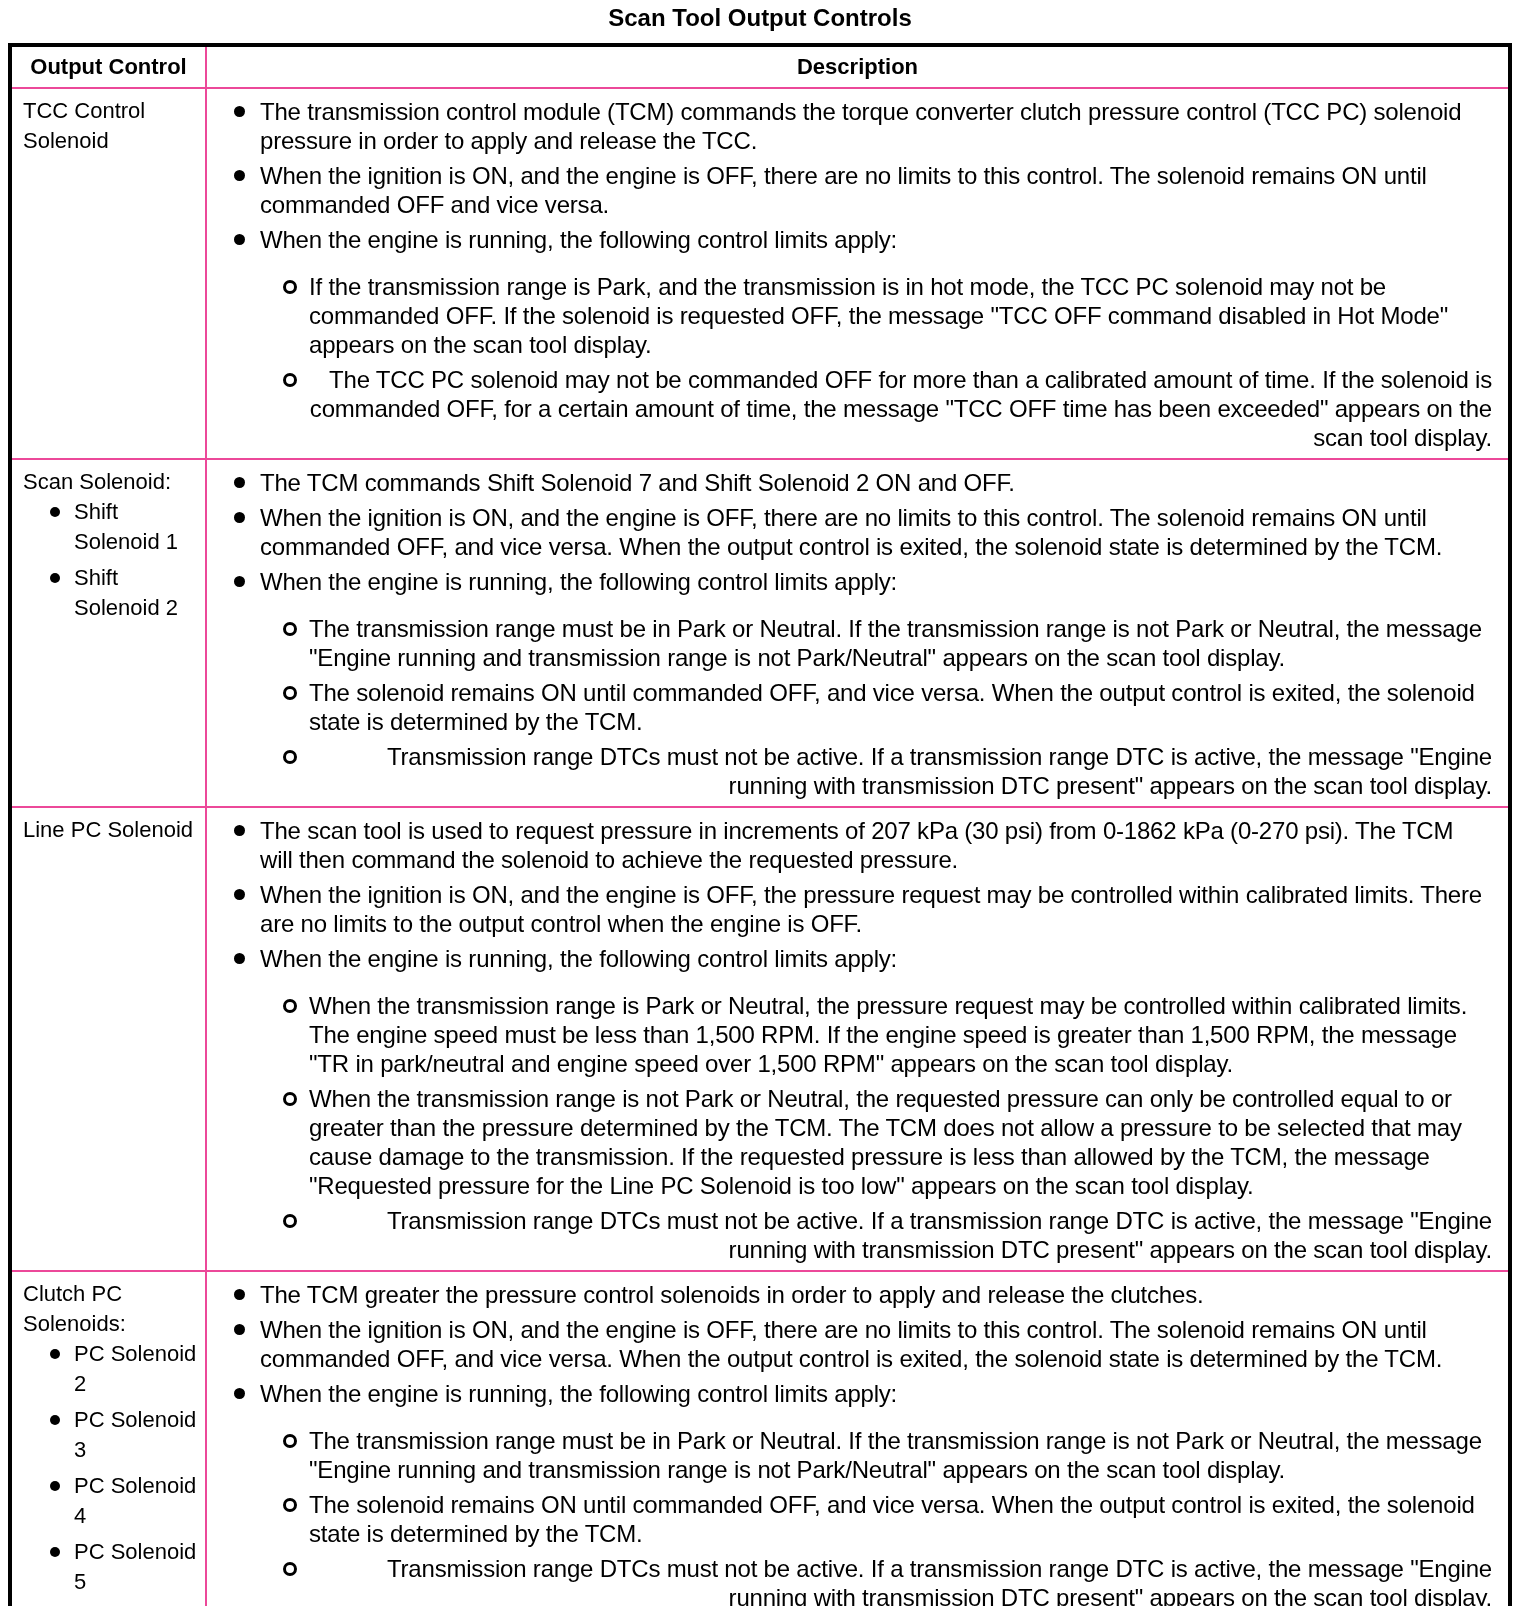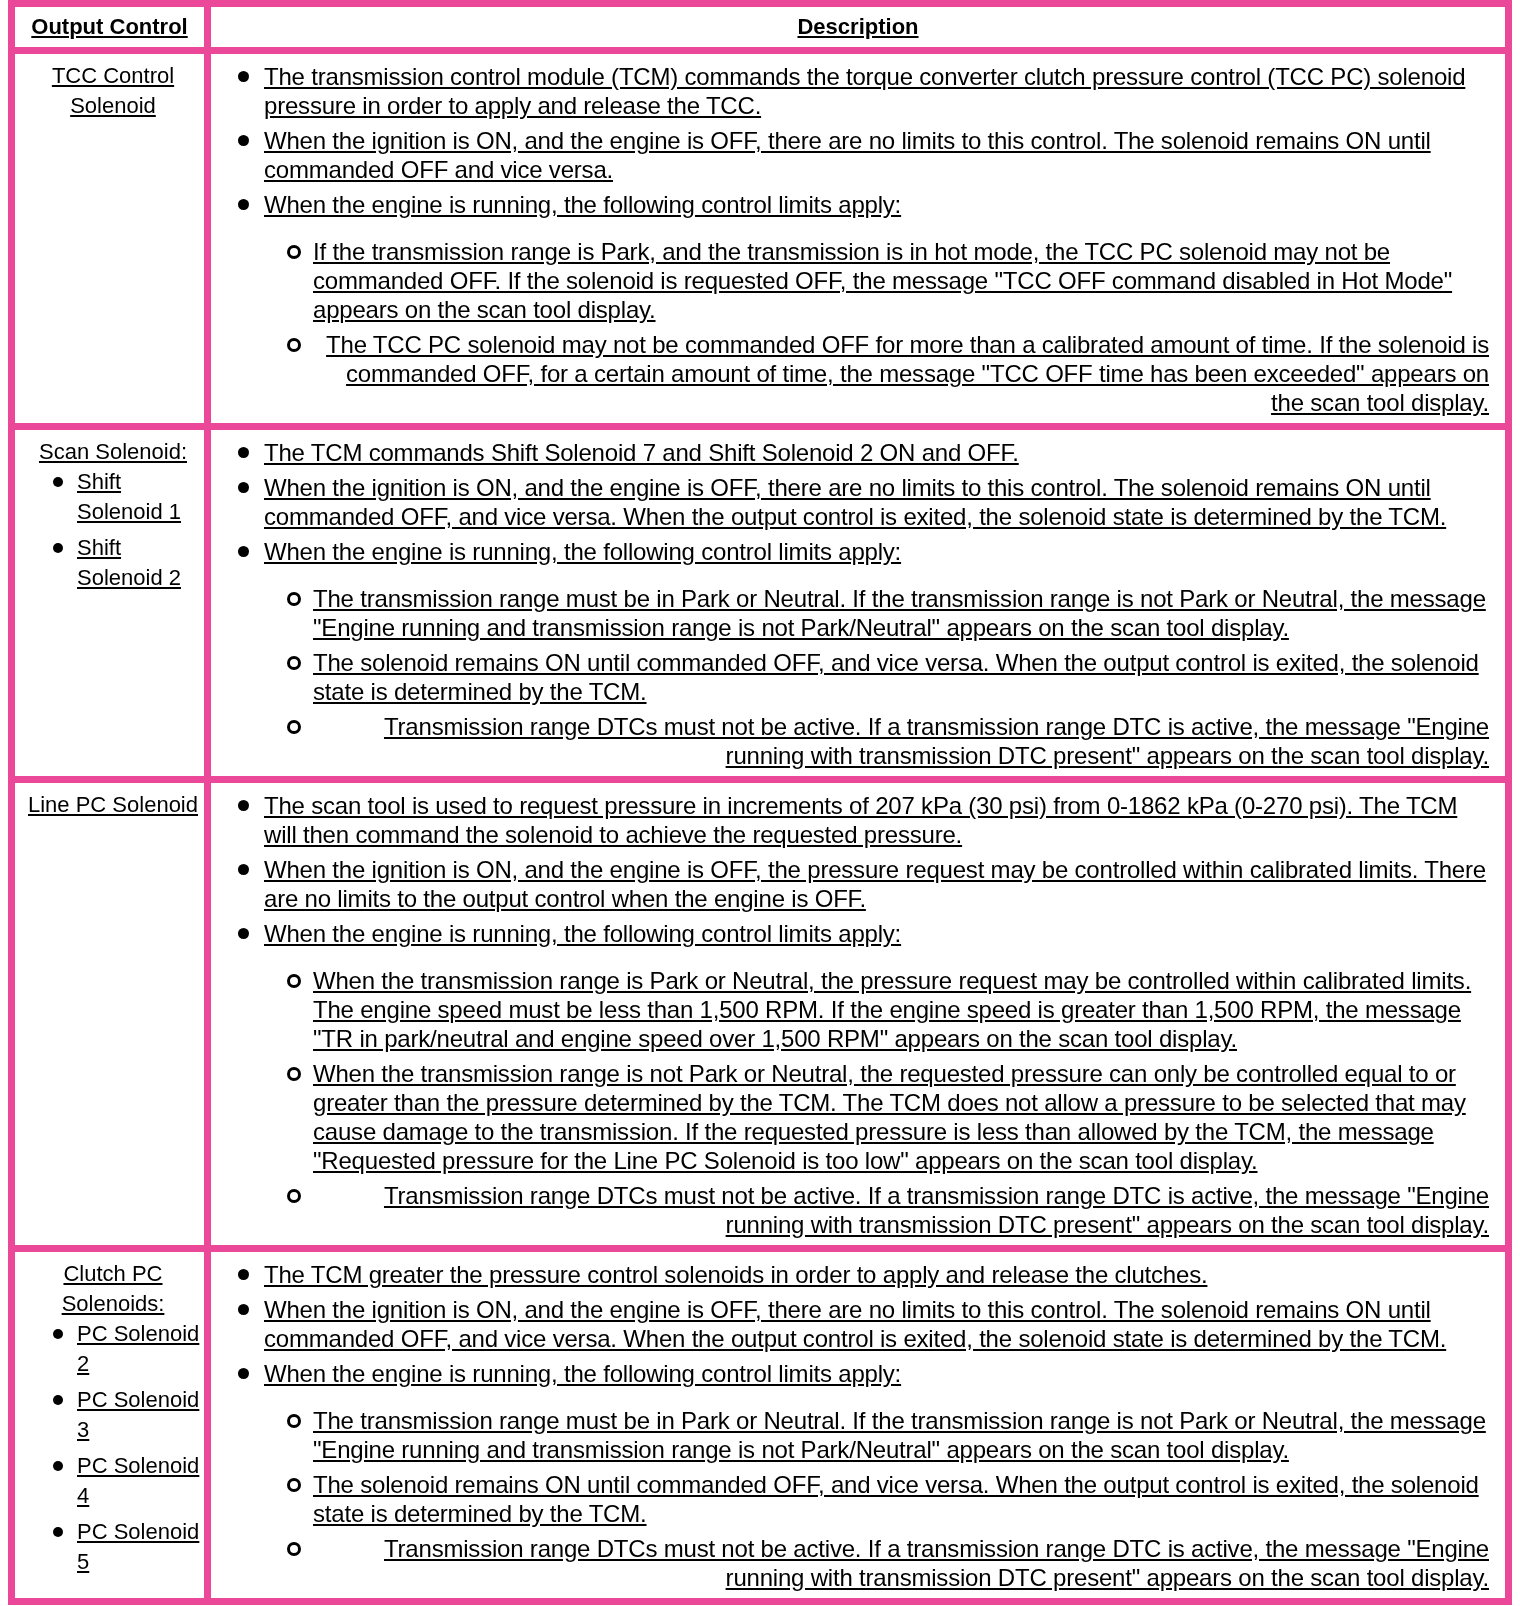--- a/index.html
+++ b/index.html
@@ -21,24 +21,23 @@
     letter-spacing: 0;
   }
   table.tbl {
     border-collapse: collapse;
     table-layout: fixed;
     width: 1504px;
     margin: 0 8px;
     border: 4px solid #000;
   }
   .tbl th, .tbl td {
-    border: 7px solid #ec4899;
+    border: 2px solid #ec4899;
     vertical-align: top;
     box-sizing: border-box;
-    text-decoration: underline;
   }
   .tbl th {
     font-size: 22px;
     font-weight: bold;
     padding: 7px 6px;
     text-align: center;
   }
   th.col-control { width: 196px; }
   td.cell-control {
     font-size: 22px;
@@ -80,40 +79,41 @@
     position: absolute;
     left: 0;
     top: 8px;
     width: 8px;
     height: 8px;
     border: 3px solid #000;
     border-radius: 50%;
     background: #fff;
   }
   
-  .control-name { font-size: 22px; line-height: 30px; text-align: center; }
+  .control-name { font-size: 22px; line-height: 30px; }
   .control-items {
     margin-left: 27px;
   }
   .control-items > li {
     position: relative;
     padding-left: 24px;
     margin-bottom: 6px;
   }
   .control-items .bullet-dot {
     left: 0;
     top: 10px;
     width: 10px;
     height: 10px;
   }
 </style>
 </head>
 <body>
 
 <div class="page">
+  <div class="title">Scan Tool Output Controls</div>
   <table class="tbl">
     <thead>
       <tr>
         <th class="col-control">Output Control</th>
         <th class="col-desc">Description</th>
       </tr>
     </thead>
     <tbody id="table-body">
         <tr>
           <td class="cell-control">

